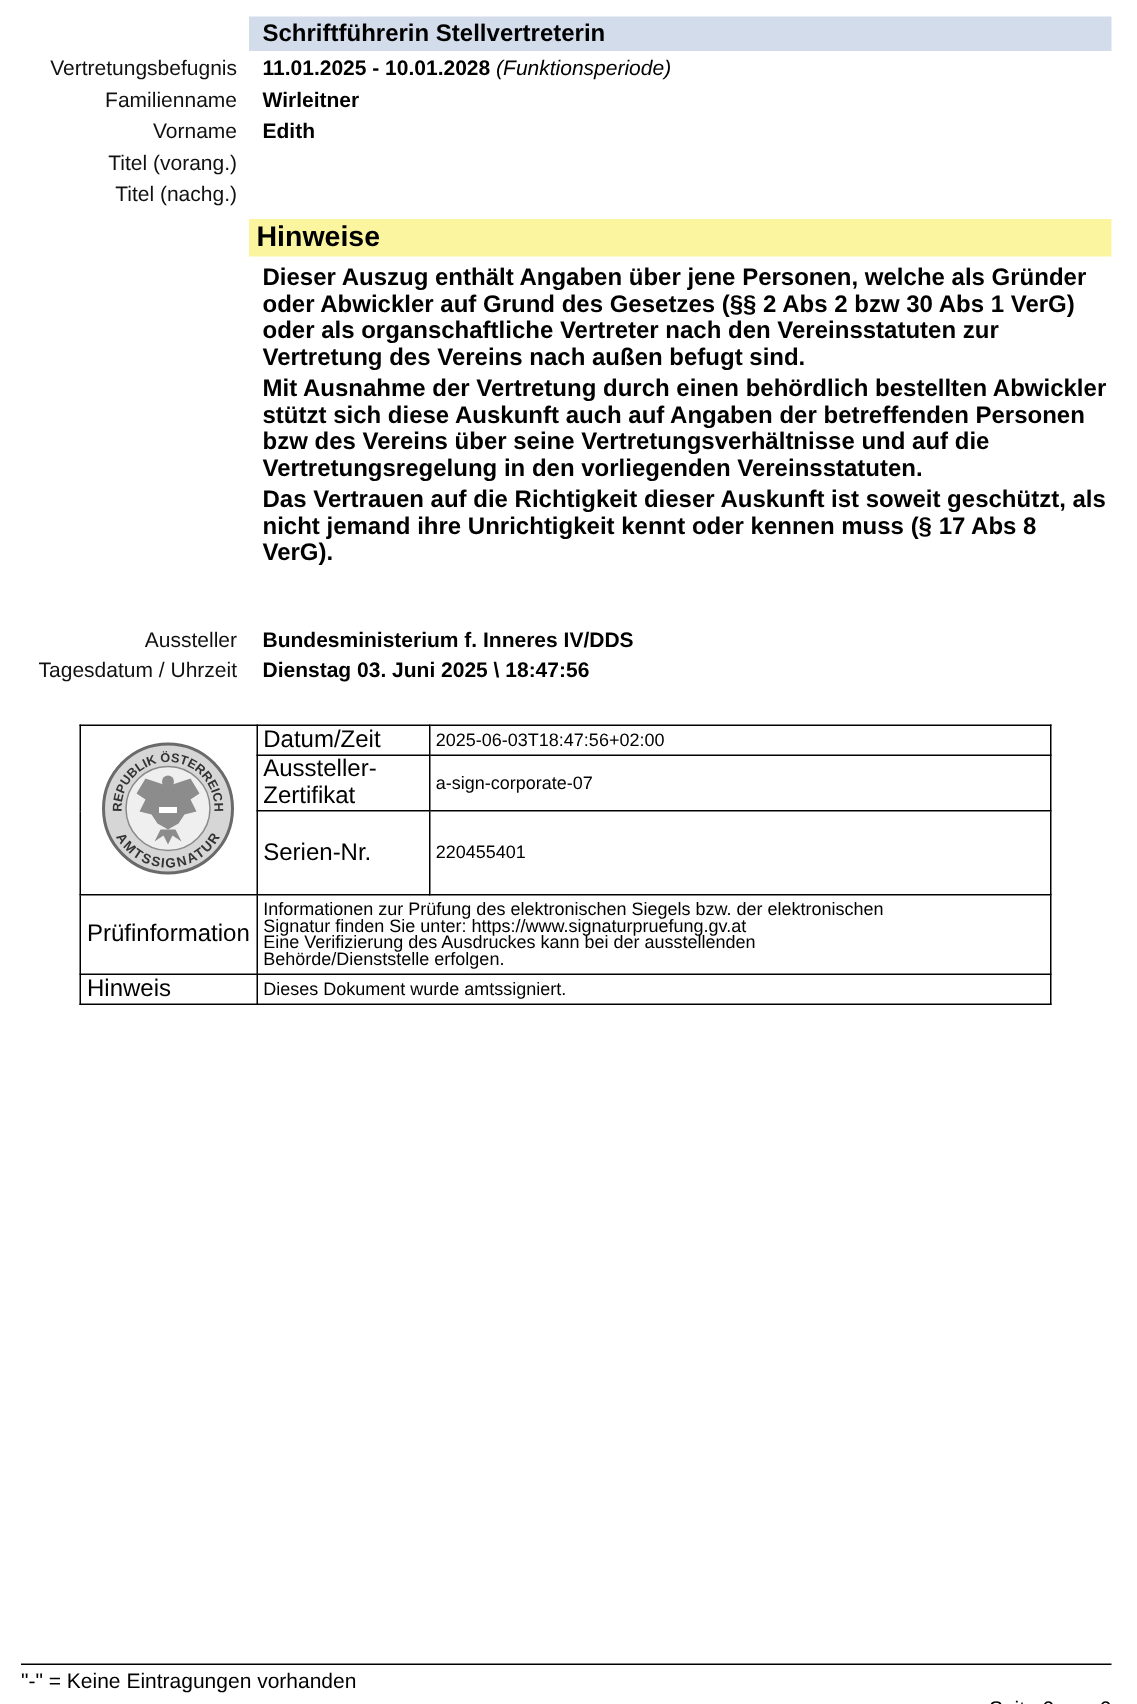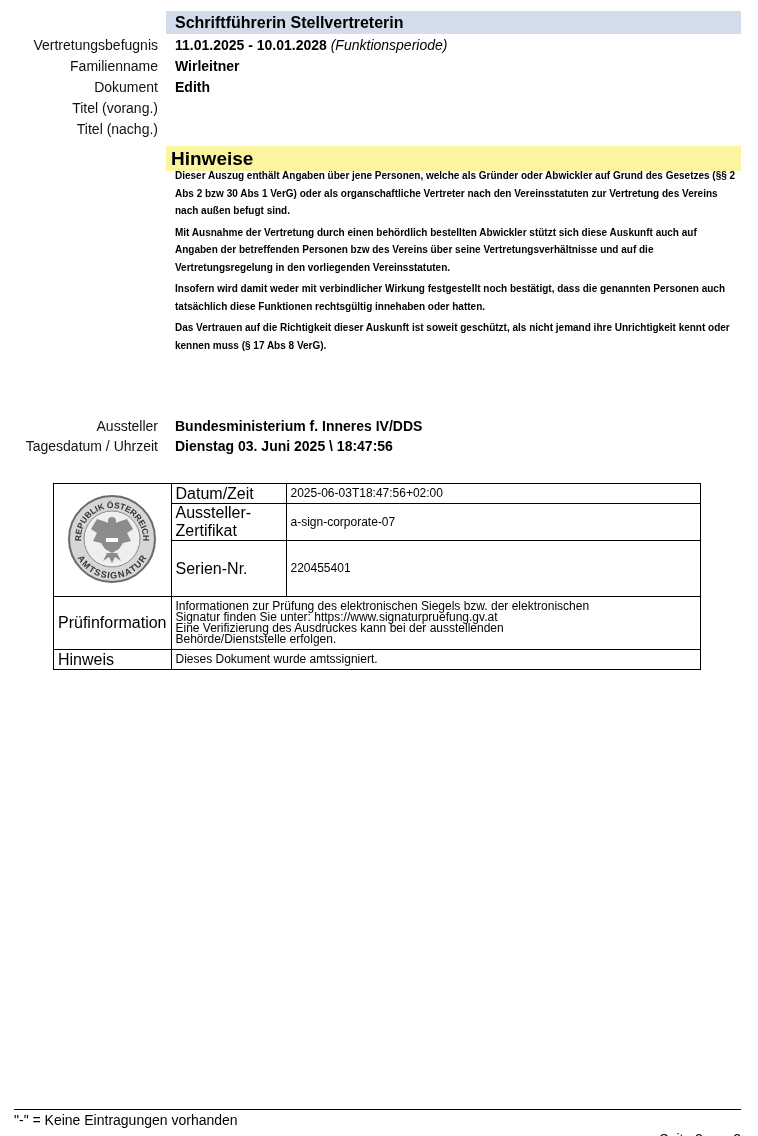--- a/index.html
+++ b/index.html
@@ -12,21 +12,21 @@
   .value { position: absolute; left: 175px; font-weight: bold; white-space: nowrap; }
   .value .ital { font-weight: normal; font-style: italic; }
 
   .section-head {
     position: absolute; left: 166px; width: 575px;
     font-weight: bold; box-sizing: border-box;
   }
   .head-blue { top: 11px; height: 23px; background: #d3dcea; font-size: 16px; line-height: 23px; padding-left: 9px; }
   .head-yellow { top: 146px; height: 25px; background: #fbf5a0; font-size: 19px; line-height: 25px; padding-left: 5px; }
 
-  .notes { position: absolute; left: 175px; width: 566px; top: 167px; font-size: 10px; line-height: 17.5px; font-weight: bold; }
+  .notes { position: absolute; left: 175px; width: 566px; top: 177px; font-size: 16px; line-height: 17.5px; font-weight: bold; }
   .notes p { margin: 0 0 4px 0; }
 
   .sig-table {
     position: absolute; left: 53px; top: 483px; width: 648px;
     border-collapse: collapse; font-size: 11px;
   }
   .sig-table td { border: 1px solid #000; padding: 0 4px; vertical-align: middle; }
   .sig-table .k { width: 106px; font-family: "Liberation Sans", sans-serif; font-size: 16px; }
   .sig-table .v { font-family: Liberation Sans, sans-serif; font-size: 12px; line-height: 11px; }
   .seal-cell { width: 90px; padding: 0 !important; text-align: center; }
@@ -42,37 +42,36 @@
 
 <div class="row" style="top:36px;">
   <span class="label">Vertretungsbefugnis</span>
   <span class="value"><span>11.01.2025 - 10.01.2028</span> <span class="ital">(Funktionsperiode)</span></span>
 </div>
 <div class="row" style="top:57px;">
   <span class="label">Familienname</span>
   <span class="value">Wirleitner</span>
 </div>
 <div class="row" style="top:78px;">
-  <span class="label">Dokument</span>
+  <span class="label">Vorname</span>
   <span class="value">Edith</span>
 </div>
 <div class="row" style="top:99px;">
   <span class="label">Titel (vorang.)</span>
   <span class="value"></span>
 </div>
 <div class="row" style="top:120px;">
   <span class="label">Titel (nachg.)</span>
   <span class="value"></span>
 </div>
 
 <div class="section-head head-yellow">Hinweise</div>
 <div class="notes">
   <p>Dieser Auszug enthält Angaben über jene Personen, welche als Gründer oder Abwickler auf Grund des Gesetzes (§§ 2 Abs 2 bzw 30 Abs 1 VerG) oder als organschaftliche Vertreter nach den Vereinsstatuten zur Vertretung des Vereins nach außen befugt sind.</p>
   <p>Mit Ausnahme der Vertretung durch einen behördlich bestellten Abwickler stützt sich diese Auskunft auch auf Angaben der betreffenden Personen bzw des Vereins über seine Vertretungsverhältnisse und auf die Vertretungsregelung in den vorliegenden Vereinsstatuten.</p>
-  <p>Insofern wird damit weder mit verbindlicher Wirkung festgestellt noch bestätigt, dass die genannten Personen auch tatsächlich diese Funktionen rechtsgültig innehaben oder hatten.</p>
   <p>Das Vertrauen auf die Richtigkeit dieser Auskunft ist soweit geschützt, als nicht jemand ihre Unrichtigkeit kennt oder kennen muss (§ 17 Abs 8 VerG).</p>
 </div>
 
 <div class="row" style="top:417px;">
   <span class="label">Aussteller</span>
   <span class="value">Bundesministerium f. Inneres IV/DDS</span>
 </div>
 <div class="row" style="top:437px;">
   <span class="label">Tagesdatum / Uhrzeit</span>
   <span class="value">Dienstag 03. Juni 2025 \ 18:47:56</span>

